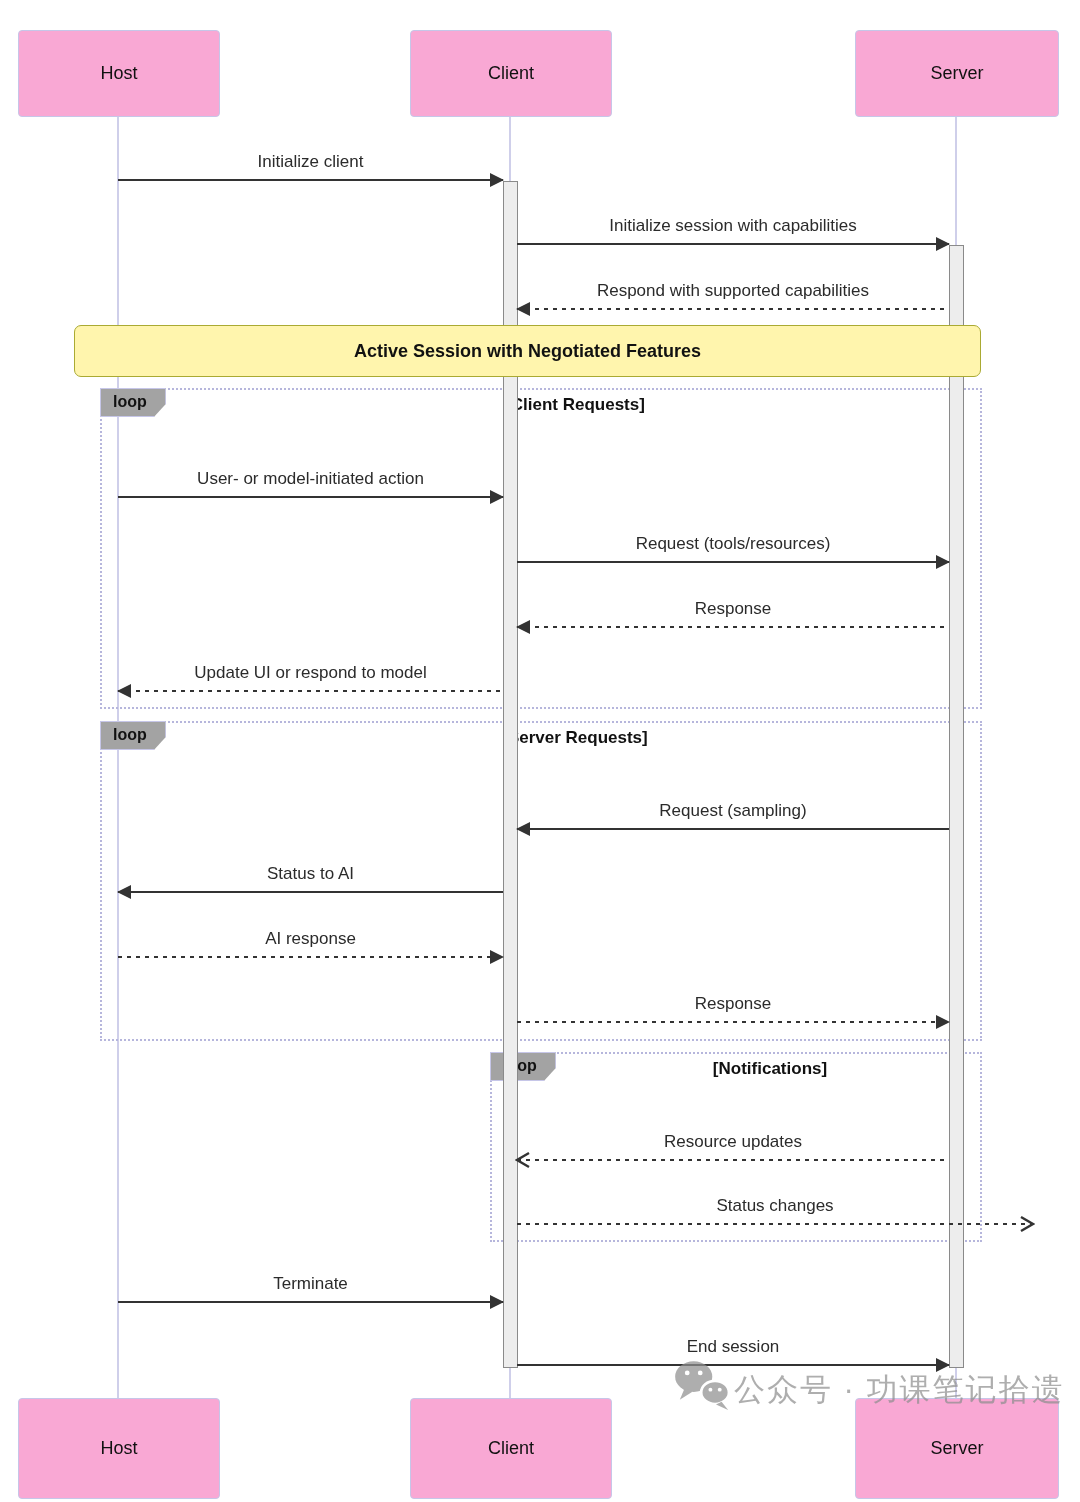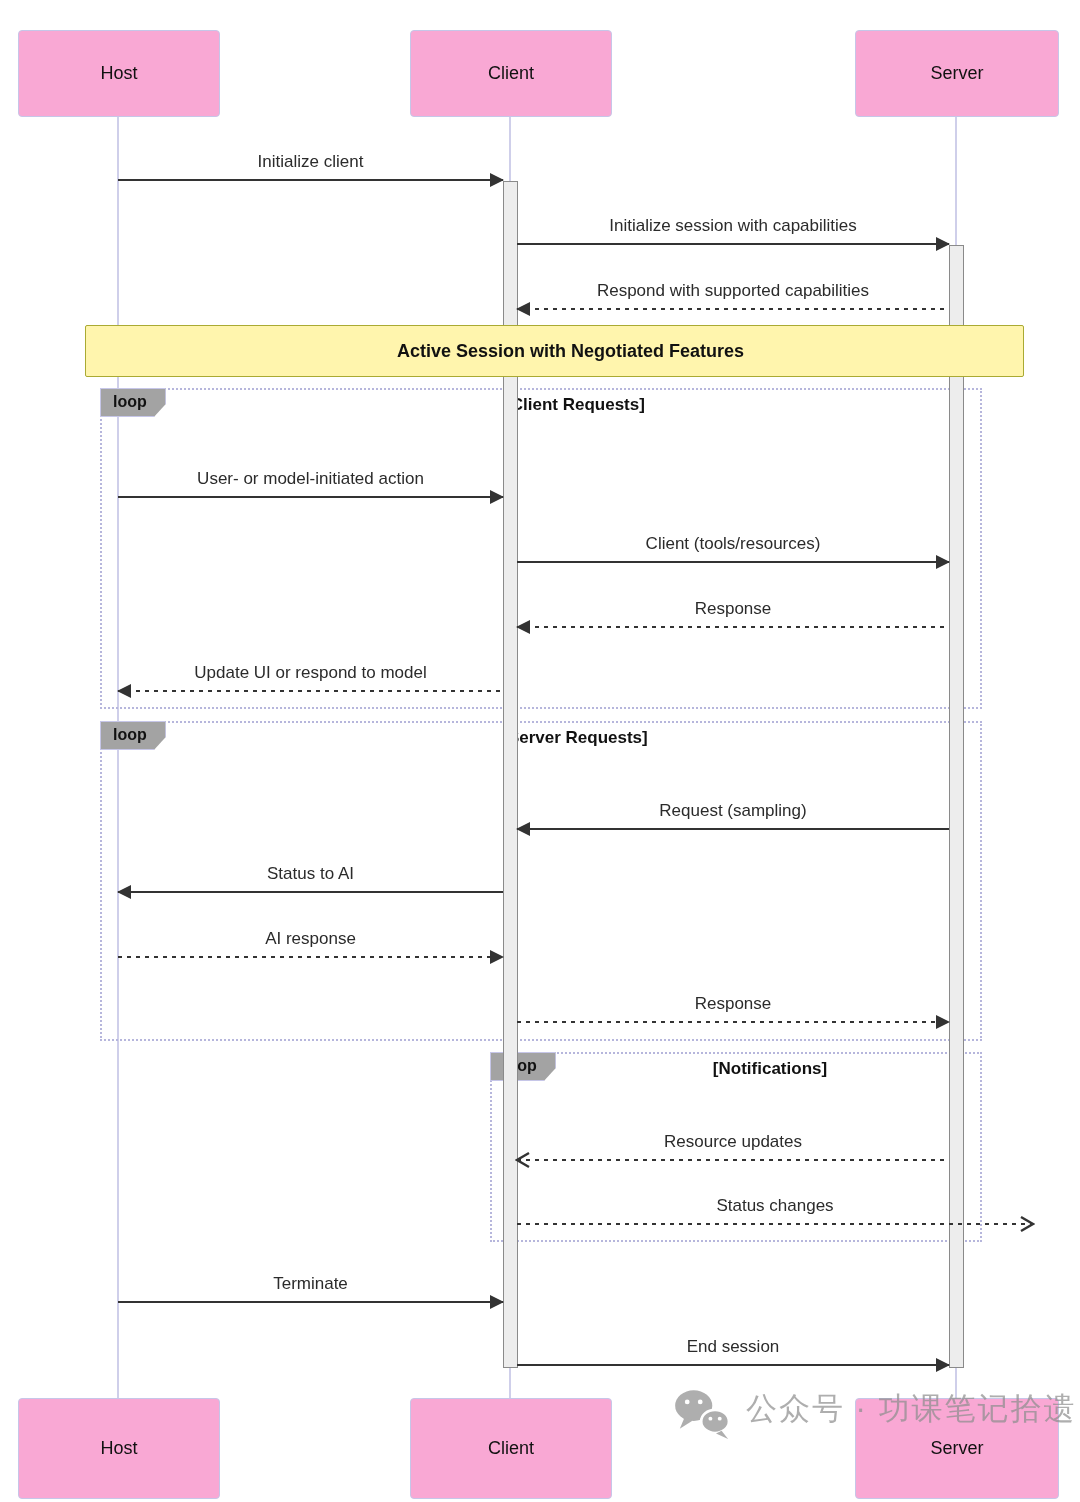--- a/index.html
+++ b/index.html
@@ -12,23 +12,23 @@
          font-size:18px;color:#111;z-index:6;}
   .actor.bottom{height:99px;}
 
   
   .lifeline{position:absolute;width:2px;background:#CFCFEA;top:115px;height:1283px;z-index:1;}
 
   
   .activation{position:absolute;width:13px;background:#EDEDED;border:1px solid #8A8A8A;z-index:3;}
 
   
-  .note{position:absolute;left:85px;top:325px;width:905px;height:50px;background:#FFF5AD;
-        border:1px solid #AAAA33;border-radius:2px;display:flex;align-items:center;
-        justify-content:center;font-size:18px;font-weight:600;color:#111;z-index:5;padding-left:32px;}
+  .note{position:absolute;left:74px;top:325px;width:905px;height:50px;background:#FFF5AD;
+        border:1px solid #AAAA33;border-radius:7px;display:flex;align-items:center;
+        justify-content:center;font-size:18px;font-weight:600;color:#111;z-index:5;}
 
   
   .loop{position:absolute;border:2px dotted #B6B6DC;z-index:2;}
   .loop-tab{position:absolute;top:-2px;left:-2px;background:#a3a3a3;border:1px solid #C6C6E8;
             padding:4px 18px 5px 12px;font-size:16px;font-weight:bold;color:#111;
             clip-path:polygon(0 0,100% 0,100% 55%,82% 100%,0 100%);}
   .loop-title{position:absolute;top:5px;left:0;right:0;padding-left:68px;text-align:center;
               font-size:17px;font-weight:bold;color:#111;}
 
   
@@ -38,21 +38,21 @@
   .msg .line{position:absolute;left:0;right:0;bottom:0;height:2px;}
   .msg.solid .line{background:#333;}
   .msg.dashed .line{background:repeating-linear-gradient(90deg,#333 0 4px,transparent 4px 9px);}
   .head{position:absolute;bottom:-6px;width:0;height:0;z-index:4;}
   .head.fr{right:-1px;border-top:7px solid transparent;border-bottom:7px solid transparent;border-left:14px solid #333;}
   .head.fl{left:-1px;border-top:7px solid transparent;border-bottom:7px solid transparent;border-right:14px solid #333;}
   .ohead{position:absolute;bottom:-8px;width:16px;height:18px;}
   .ohead.r{right:-2px;} .ohead.l{left:-2px;}
 
   
-  .watermark{position:absolute;left:672px;top:1388px;display:flex;align-items:flex-start;gap:12px;
+  .watermark{position:absolute;left:672px;top:1359px;display:flex;align-items:flex-end;
              z-index:10;opacity:.72;}
   .watermark .wm-text{font-size:31px;color:#8f8f8f;letter-spacing:2px;
              font-family:"Liberation Sans",sans-serif;white-space:nowrap;}
 </style>
 </head>
 <body>
 
 <div class="stage">
 
   <div class="lifeline" style="left:117px;"></div>
@@ -93,21 +93,21 @@
     <div class="head fl"></div>
   </div>
 
   <div class="msg solid" style="left:118px;top:462px;width:385px;">
     <div class="lbl">User- or model-initiated action</div>
     <div class="line"></div>
     <div class="head fr"></div>
   </div>
 
   <div class="msg solid" style="left:517px;top:527px;width:432px;">
-    <div class="lbl">Client (tools/resources)</div>
+    <div class="lbl">Request (tools/resources)</div>
     <div class="line"></div>
     <div class="head fr"></div>
   </div>
 
   <div class="msg dashed" style="left:517px;top:592px;width:432px;">
     <div class="lbl">Response</div>
     <div class="line"></div>
     <div class="head fl"></div>
   </div>
 

